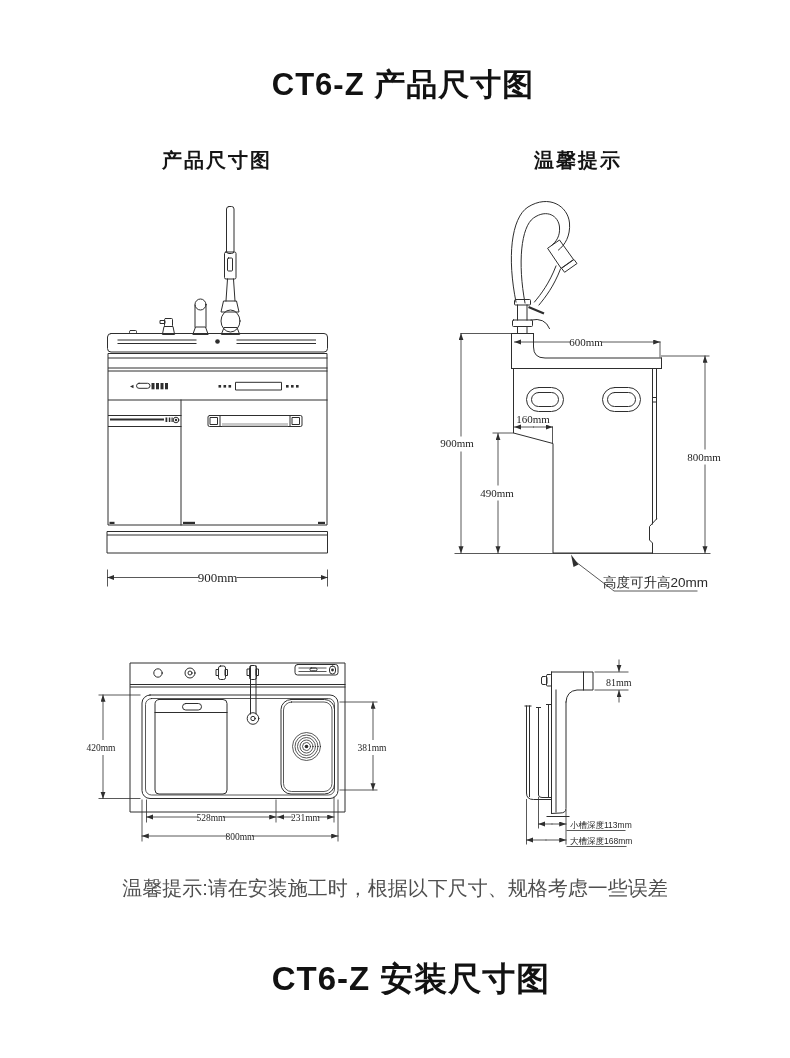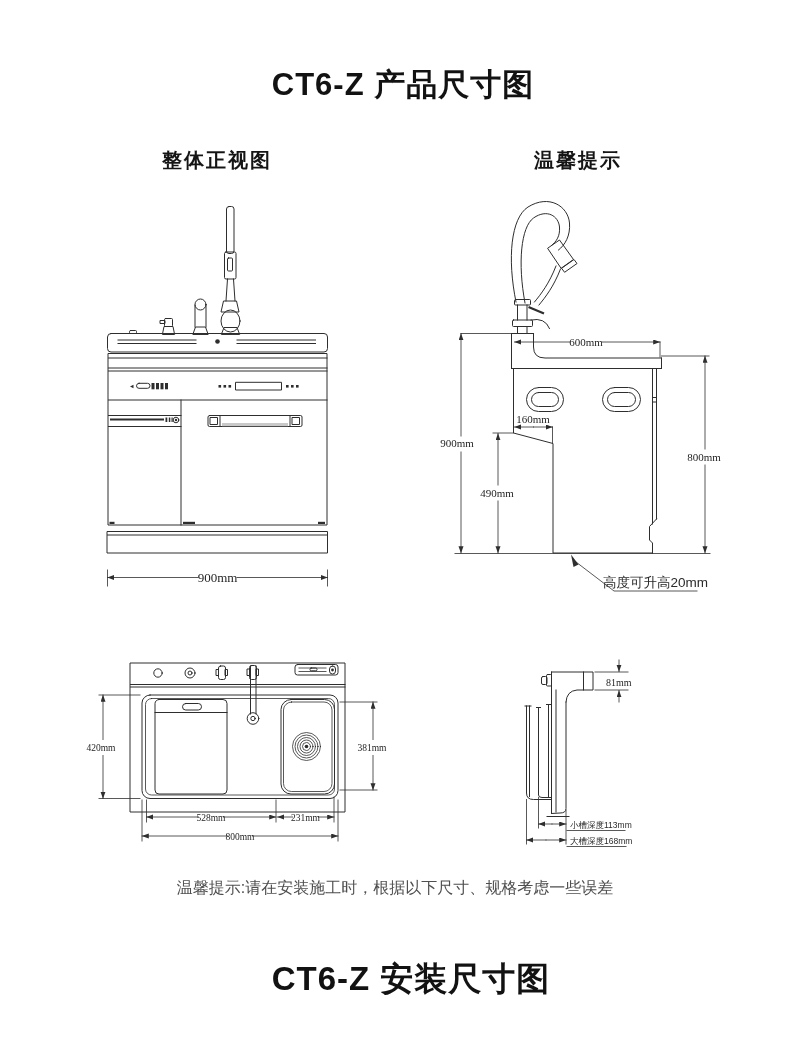--- a/index.html
+++ b/index.html
@@ -5,38 +5,38 @@
   html,body{margin:0;padding:0;background:#fff;}
   .page{position:relative;width:790px;height:1058px;background:#ffffff;overflow:hidden;
         font-family:"Liberation Sans",sans-serif;}
   .title{position:absolute;top:56px;left:0;width:100%;margin:8px;text-align:center;
          font-size:31px;font-weight:600;color:#121212;letter-spacing:1px;}
   .bottom-title{position:absolute;top:941px;left:0;width:100%;margin:16px;text-align:center;
          font-size:33px;font-weight:600;color:#121212;letter-spacing:1px;}
   .view-label{position:absolute;top:147px;transform:translateX(-50%);
          font-size:20px;font-weight:600;color:#151515;letter-spacing:2px;}
   .notice{position:absolute;top:876px;left:0;width:100%;text-align:center;
-         font-size:16px;color:#4f4f4f;line-height:24px;}
+         font-size:20px;color:#4f4f4f;line-height:24px;}
   svg.drawing{position:absolute;overflow:visible;}
   .ln{stroke:#2e2e2e;stroke-width:1;fill:none;stroke-linecap:square;stroke-linejoin:round;}
   .tn{stroke:#2e2e2e;stroke-width:0.8;fill:none;stroke-linecap:square;}
   .thk{stroke:#2e2e2e;stroke-width:2.2;fill:none;}
   .fil{fill:#2e2e2e;stroke:none;}
   .gry{fill:#c9c9c9;stroke:none;}
   .dim{font-family:"Liberation Serif",serif;fill:#1f1f1f;}
   .cn{font-family:"Liberation Sans",sans-serif;fill:#2a2a2a;}
 </style>
 </head>
 <body>
 
 <div class="page">
 
   <h1 class="title">CT6-Z 产品尺寸图</h1>
 
-  <div class="view-label" style="left:217px">整体正视图</div>
+  <div class="view-label" style="left:217px">产品尺寸图</div>
   <div class="view-label" style="left:578px">温馨提示</div>
 
   <svg class="drawing" style="left:85px;top:195px" width="270" height="400" viewBox="85 195 270 400">
     <defs>
       <marker id="arwF" markerWidth="8" markerHeight="6" refX="6.8" refY="2.5" orient="auto" markerUnits="userSpaceOnUse">
         <path d="M0 0 L7 2.5 L0 5 Z" fill="#2e2e2e"></path>
       </marker>
     </defs>
 
     <g>

